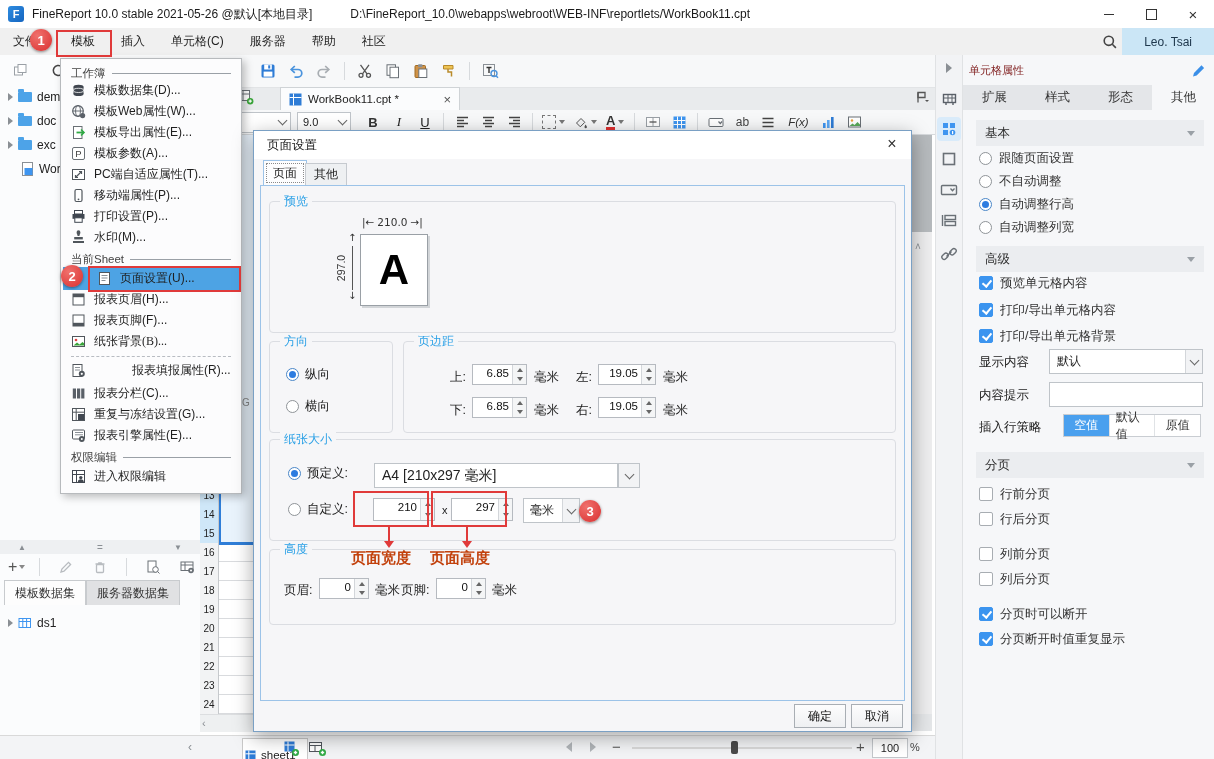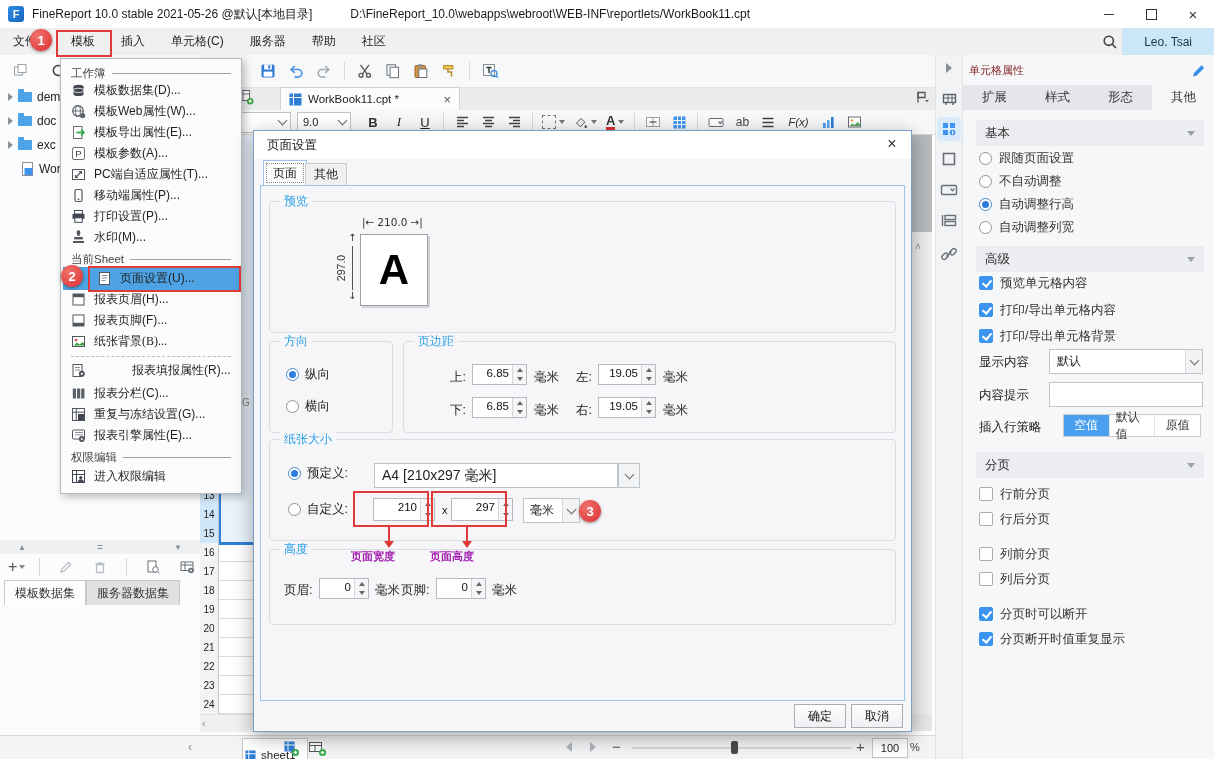--- a/index.html
+++ b/index.html
@@ -60,21 +60,21 @@
   .rad.sel{border-color:#4b87c8;}
   .rad.sel::after{content:'';display:block;width:7px;height:7px;margin:2px;border-radius:50%;background:#2d7ce0;}
   .spin{position:absolute;display:flex;align-items:stretch;background:#fff;border:1px sol id #b6bac0;border:1px solid #b6bac0;box-sizing:border-box;}
   .spin .v{flex:1;text-align:right;padding:2px 3px 0 2px;font-size:11.5px;color:#111;}
   .spin .ud{width:13px;border-left:1px solid #d3d6da;display:flex;flex-direction:column;background:#f4f5f6;}
   .spin .ud i{flex:1;display:flex;align-items:center;justify-content:center;}
   .tu{width:0;height:0;border-left:3px solid transparent;border-right:3px solid transparent;border-bottom:4px solid #666;}
   .td{width:0;height:0;border-left:3px solid transparent;border-right:3px solid transparent;border-top:4px solid #666;}
   .dbtn{position:absolute;width:50px;height:22px;background:linear-gradient(#fdfdfd,#eff0f2);border:1px solid #a9aeb4;display:flex;align-items:center;justify-content:center;font-size:12px;color:#111;}
   .redbox{position:absolute;border:2px solid #e03a3a;z-index:65;}
-  .redlabel{position:absolute;color:#a21caf;font-weight:bold;font-size:11px;z-index:65;}
+  .redlabel{position:absolute;color:#c2410c;font-weight:bold;font-size:15px;z-index:65;}
   .redline{position:absolute;width:2px;background:#e03a3a;z-index:65;}
   .redhead{position:absolute;width:0;height:0;border-left:5px solid transparent;border-right:5px solid transparent;border-top:7px solid #e03a3a;z-index:65;}
   .badge{position:absolute;width:22px;height:22px;border-radius:50%;background:radial-gradient(circle at 35% 30%,#f0716d,#d92f2f);color:#fff;font-weight:bold;font-size:13px;display:flex;align-items:center;justify-content:center;box-shadow:0 1px 3px rgba(0,0,0,.45);z-index:70;}
   
   .rstrip{left:935px;top:55px;width:27px;height:704px;background:#f2f3f5;border-left:1px solid #e0e2e4;}
   .rpanel{left:962px;top:55px;width:252px;height:704px;background:#f6f7f9;border-left:1px solid #e0e2e4;}
   .rtab{position:absolute;top:0;height:25px;display:flex;align-items:center;justify-content:center;font-size:12.5px;color:#333;background:#e4e6e9;}
   .rtab.on{background:#f6f7f9;}
   .sech{position:absolute;left:13px;width:228px;height:26px;background:#ebedf0;display:flex;align-items:center;justify-content:space-between;padding:0 9px;box-sizing:border-box;font-size:12.5px;color:#2b2b2b;}
   .sech .dn{width:0;height:0;border-left:4px solid transparent;border-right:4px solid transparent;border-top:5px solid #9aa0a6;}
@@ -223,20 +223,28 @@
       </span>
     </div>
     <div class="flex" style="padding-left:4px;">
       <div class="dstab" style="background:#fdfdfd;border:1px solid #c8cbce;border-bottom:none;">
         <span>模板数据集</span>
       </div>
       <div class="dstab" style="background:#e0e1e3;border:1px solid #c8cbce;border-bottom:none;">
         <span>服务器数据集</span>
       </div>
     </div>
+    <div class="tree-item" style="margin-top:6px;">
+      <span class="tri-r"></span>
+      <svg width="14" height="14" viewBox="0 0 14 14">
+          <rect x="1" y="2.5" width="11.5" height="9" fill="#fff" stroke="#3e95f0"></rect>
+          <path d="M1 5.5h11.5M4.8 2.5v9M8.6 2.5v9" stroke="#3e95f0"></path>
+        </svg>
+      <span>ds1</span>
+    </div>
   </div>
 
   <div class="abs tb1" style="padding-left:56px;box-sizing:border-box;gap:4px;">
     <span class="ticn">
       <svg width="16" height="16" viewBox="0 0 16 16">
           <rect x="1.5" y="1.5" width="13" height="13" rx="1.5" fill="#2e7cd6"></rect>
           <rect x="4.2" y="1.5" width="7.6" height="5" fill="#fff"></rect>
           <rect x="8.2" y="2.3" width="2" height="3.2" fill="#2e7cd6"></rect>
           <rect x="3.6" y="8.6" width="8.8" height="5" fill="#fff"></rect>
         </svg>

